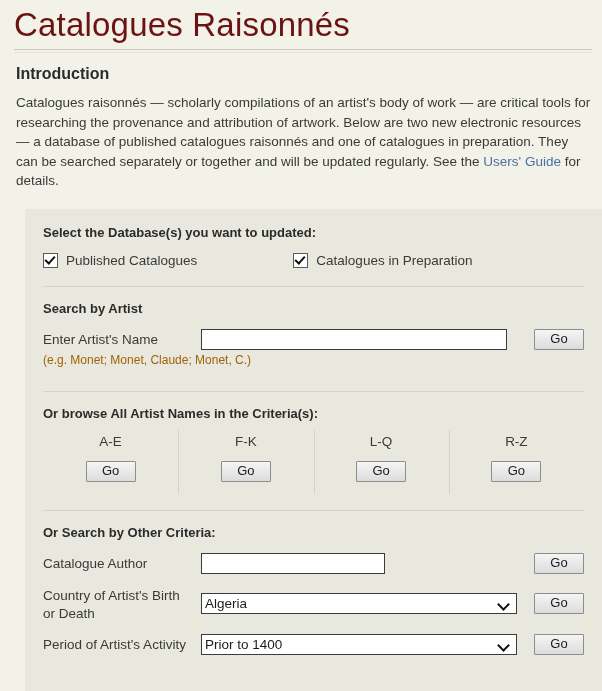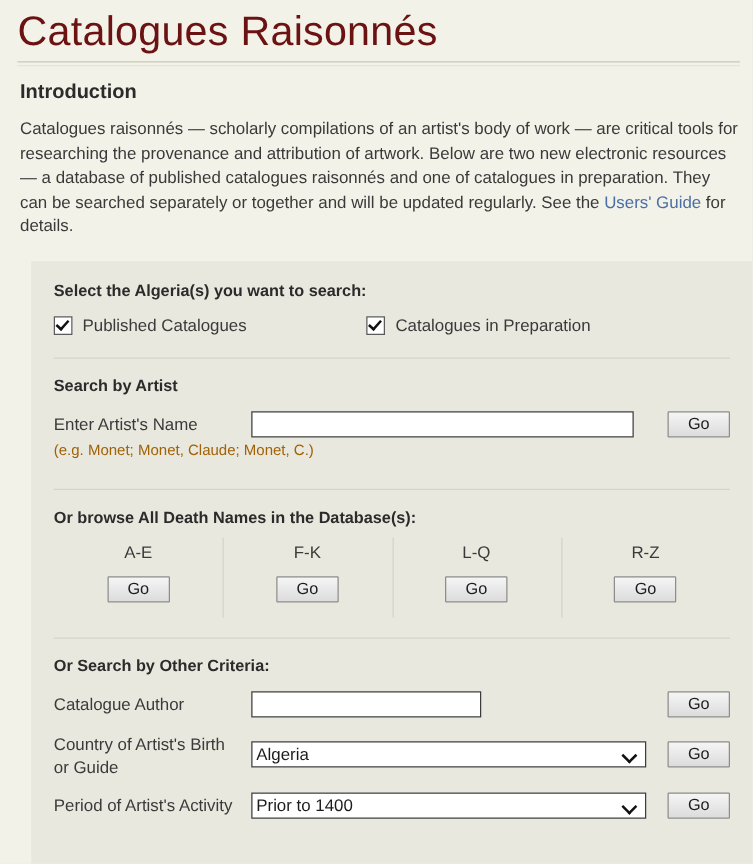--- a/index.html
+++ b/index.html
@@ -263,21 +263,21 @@
 
 <div class="intro">
   <div class="intro-heading">Introduction</div>
   <p class="intro-body"><span>Catalogues raisonnés — scholarly compilations of an artist's body of work — are critical tools for researching the provenance and attribution of artwork. Below are two new electronic resources — a database of published catalogues raisonnés and one of catalogues in preparation. They can be searched separately or together and will be updated regularly. See the </span><a class="intro-link">Users' Guide</a><span> for details.</span></p>
 </div>
 
 <div class="panel">
   <div class="panel-inner">
 
     <div class="section">
-      <div class="section-title">Select the Algeria(s) you want to search:</div>
+      <div class="section-title">Select the Database(s) you want to updated:</div>
       <div class="checkbox-row">
         <label class="cb-item">
           <span class="cb-box"></span>
           <span class="cb-label">Published Catalogues</span>
         </label>
         <label class="cb-item second">
           <span class="cb-box"></span>
           <span class="cb-label">Catalogues in Preparation</span>
         </label>
       </div>
@@ -292,21 +292,21 @@
         <input class="text-input artist-name" type="text" placeholder="" style="">
         <span class="go-btn go-right">Go</span>
       </div>
       <div class="hint">(e.g. Monet; Monet, Claude; Monet, C.)</div>
     </div>
 
     <div class="row-spacer"></div>
     <div class="section-divider"></div>
 
     <div class="section">
-      <div class="section-title">Or browse All Death Names in the Database(s):</div>
+      <div class="section-title">Or browse All Artist Names in the Criteria(s):</div>
       <div class="browse-grid">
         <div class="browse-col">
           <div class="browse-letters">A-E</div>
           <span class="go-btn">Go</span>
         </div>
         <div class="browse-col">
           <div class="browse-letters">F-K</div>
           <span class="go-btn">Go</span>
         </div>
         <div class="browse-col">
@@ -330,21 +330,21 @@
         <div class="field-label author">Catalogue Author</div>
         <input class="text-input cat-author" type="text" placeholder="" style="">
         <span class="go-btn go-right">Go</span>
       </div>
 
       <div class="row-spacer"></div>
 
       <div class="field-row">
         <div class="field-label country">
           <div>Country of Artist's Birth</div>
-          <div>or Guide</div>
+          <div>or Death</div>
         </div>
         <span class="select-wrap">
           <select class="select-box"><option>Algeria</option></select>
           <span class="select-chevron"></span>
         </span>
         <span class="go-btn go-right">Go</span>
       </div>
 
       <div class="row-spacer"></div>
 

